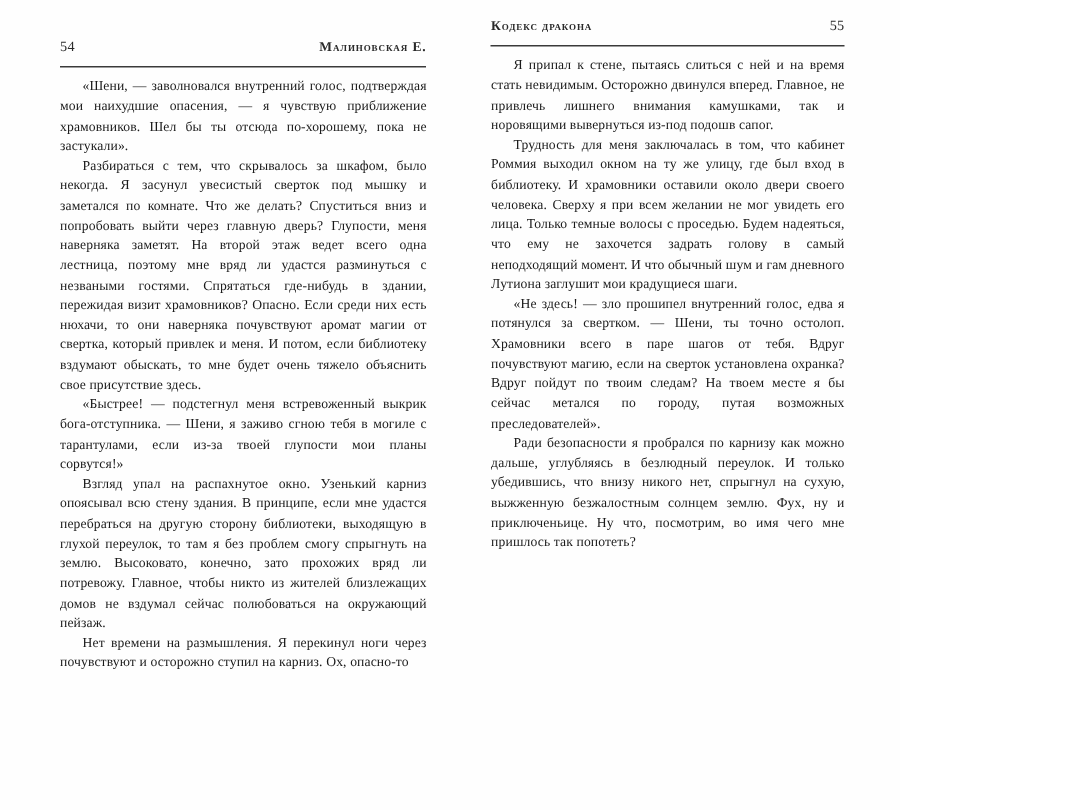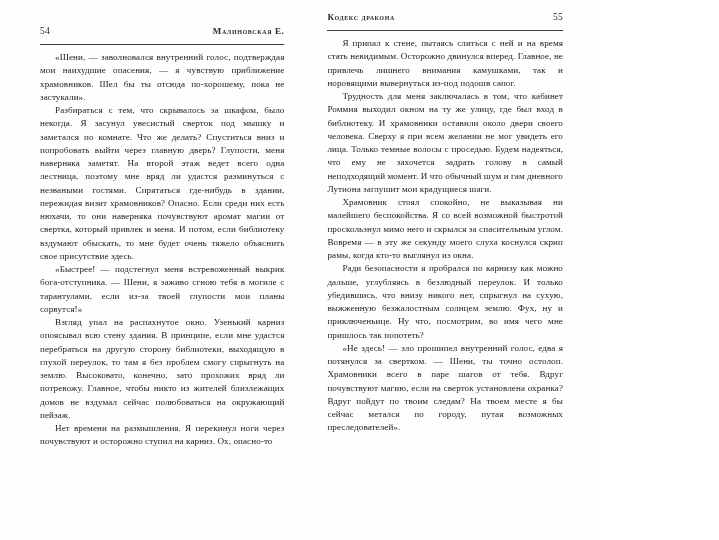--- a/index.html
+++ b/index.html
@@ -111,19 +111,18 @@
 
   <div class="page page-right">
     <div class="running-head">
       <span class="head-title">Кодекс дракона</span>
       <span class="folio">55</span>
     </div>
     <div class="head-rule"></div>
     <div class="body-text">
       <p>Я припал к стене, пытаясь слиться с ней и на время стать невидимым. Осторожно двинулся вперед. Главное, не привлечь лишнего внимания камушками, так и норовящими вывернуться из-под подошв сапог.</p>
       <p>Трудность для меня заключалась в том, что кабинет Роммия выходил окном на ту же улицу, где был вход в библиотеку. И храмовники оставили около двери своего человека. Сверху я при всем желании не мог увидеть его лица. Только темные волосы с проседью. Будем надеяться, что ему не захочется задрать голову в самый неподходящий момент. И что обычный шум и гам дневного Лутиона заглушит мои крадущиеся шаги.</p>
-      <p>Храмовник стоял спокойно, не выказывая ни малейшего беспокойства. Я со всей возможной быстротой проскользнул мимо него и скрылся за спасительным углом. Вовремя — в эту же секунду моего слуха коснулся скрип рамы, когда кто-то выглянул из окна.</p>
+      <p>«Не здесь! — зло прошипел внутренний голос, едва я потянулся за свертком. — Шени, ты точно остолоп. Храмовники всего в паре шагов от тебя. Вдруг почувствуют магию, если на сверток установлена охранка? Вдруг пойдут по твоим следам? На твоем месте я бы сейчас метался по городу, путая возможных преследователей».</p>
       <p>Ради безопасности я пробрался по карнизу как можно дальше, углубляясь в безлюдный переулок. И только убедившись, что внизу никого нет, спрыгнул на сухую, выжженную безжалостным солнцем землю. Фух, ну и приключеньице. Ну что, посмотрим, во имя чего мне пришлось так попотеть?</p>
-      <p>«Не здесь! — зло прошипел внутренний голос, едва я потянулся за свертком. — Шени, ты точно остолоп. Храмовники всего в паре шагов от тебя. Вдруг почувствуют магию, если на сверток установлена охранка? Вдруг пойдут по твоим следам? На твоем месте я бы сейчас метался по городу, путая возможных преследователей».</p>
     </div>
   </div>
 
 </div>
 
 </body></html>

